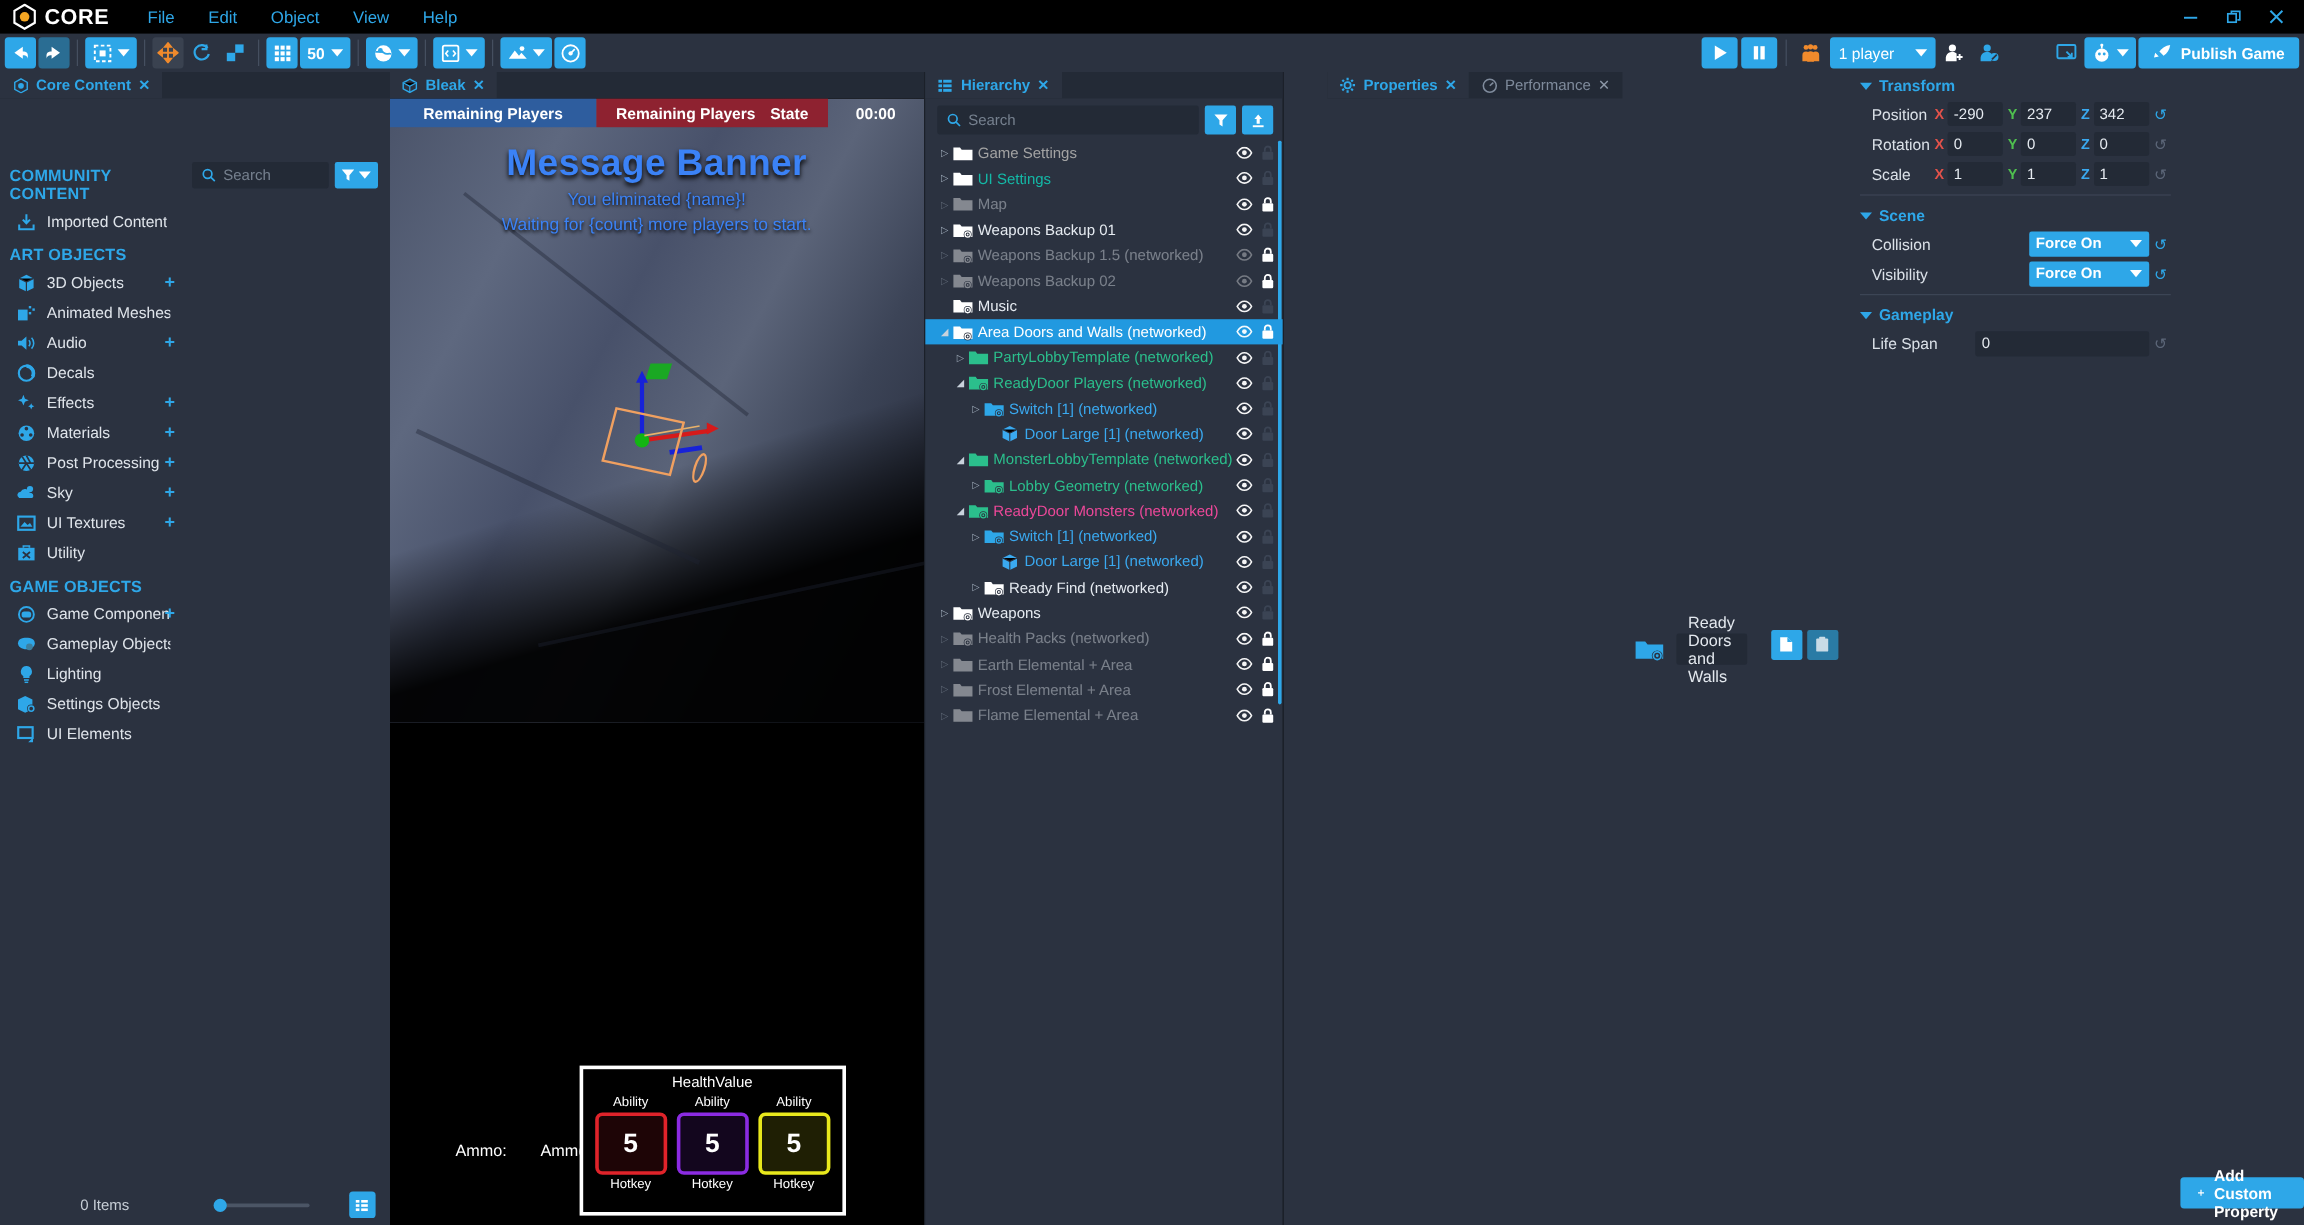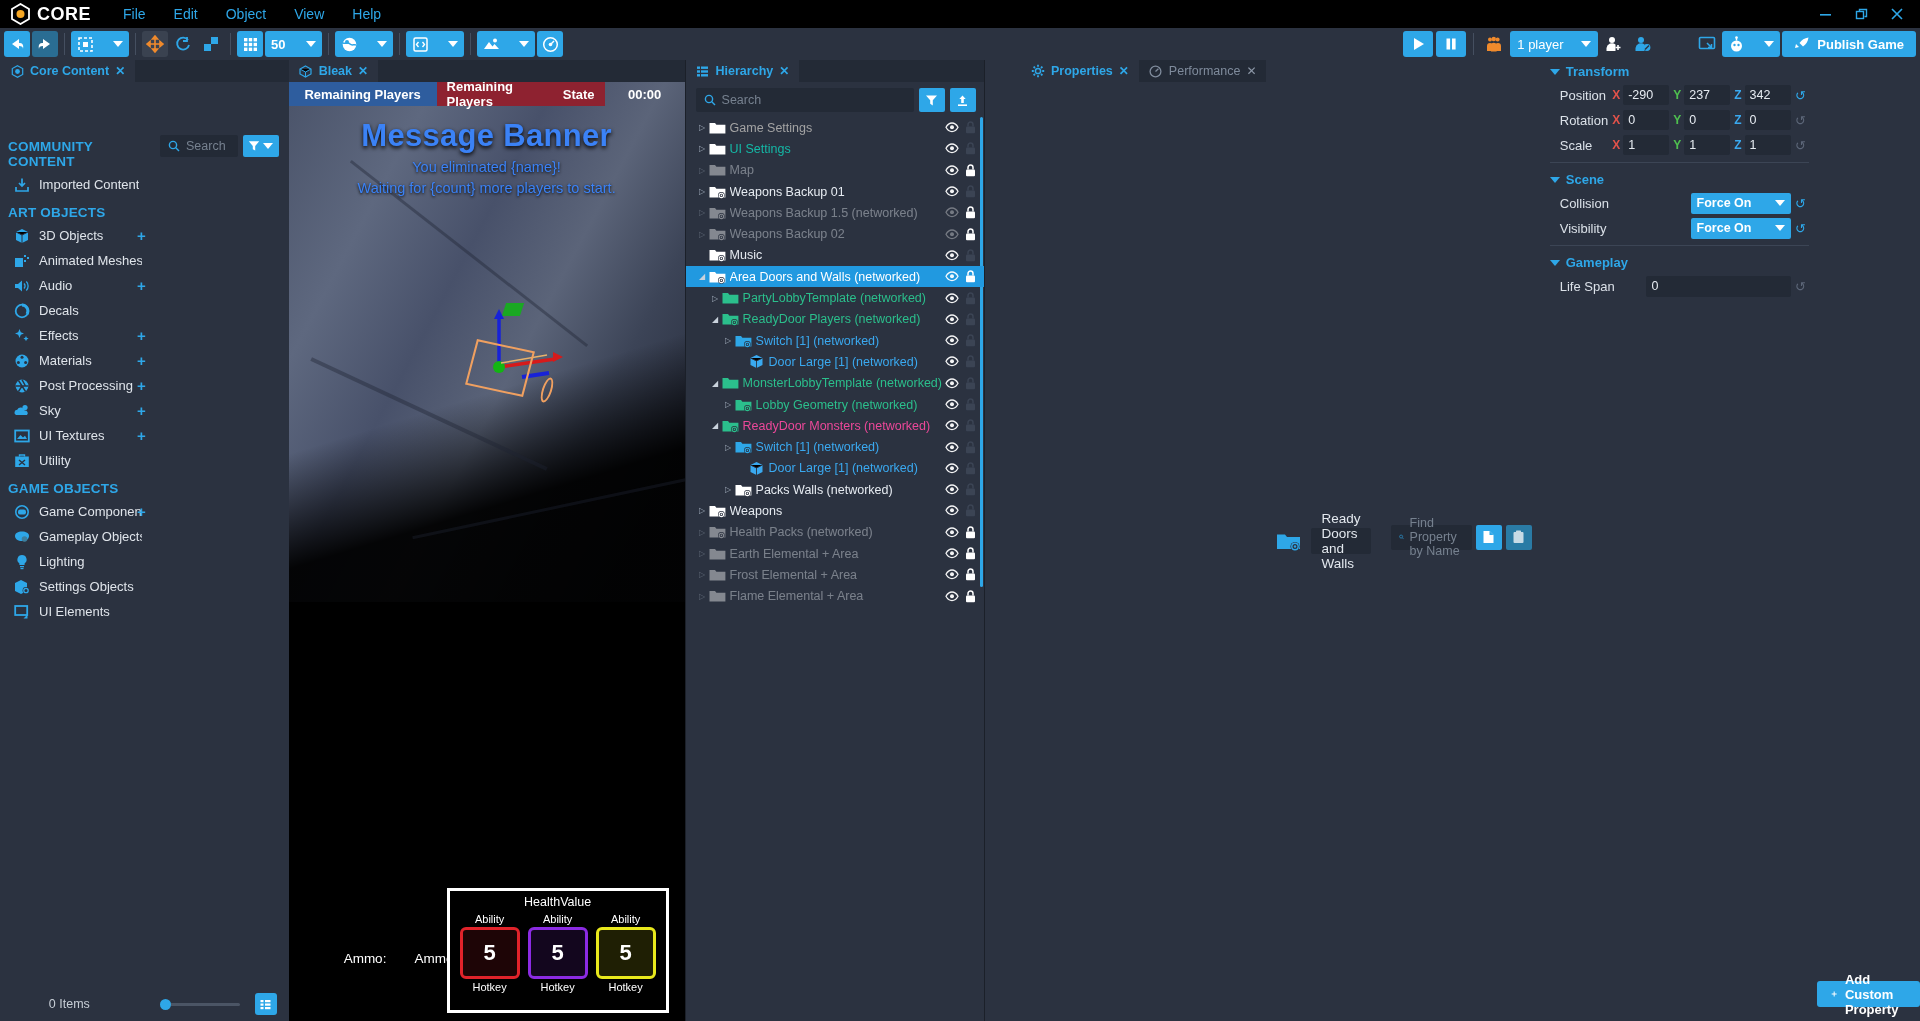--- a/index.html
+++ b/index.html
@@ -32,21 +32,21 @@
   .tb-btn{
     height:26px;min-width:26px;background:#2ea7e8;border-radius:3px;
     display:flex;align-items:center;justify-content:center;cursor:pointer;
     color:#fff;padding:0 4px;
   }
   .tb-btn.dim{background:#2a6d93;}
   .tb-btn.flat{background:transparent;color:#2ea7e8;}
   .tb-btn.orange{background:#3a4250;color:#f08a2c;}
   .tb-combo{
     height:26px;background:#2ea7e8;border-radius:3px;display:flex;align-items:center;
-    gap:19px;padding:0 6px;cursor:pointer;color:#fff;
+    gap:4px;padding:0 6px;cursor:pointer;color:#fff;
   }
   .tb-sep{width:1px;height:22px;background:#454f60;margin:0 4px;}
   .caret{width:0;height:0;border-left:5px solid transparent;border-right:5px solid transparent;border-top:6px solid #fff;}
   .tb-num{font-size:13px;font-weight:bold;padding-right:2px;}
   #toolbar .spacer{flex:1;}
   .play-grp{display:flex;align-items:center;gap:3px;}
   .player-combo{
     height:26px;background:#2ea7e8;border-radius:3px;display:flex;align-items:center;
     justify-content:space-between;width:88px;padding:0 7px;color:#fff;font-size:13px;cursor:pointer;
   }
@@ -1184,21 +1184,21 @@
             <span style="display:inline-block">▷</span>
           </span>
           <span class="hico" style="opacity:1">
             <svg width="17" height="14" viewBox="0 0 17 14">
               <path d="M.5 2h5.5l1.4 1.8h9v8.7H.5z" fill="#ffffff"></path>
               <circle cx="12.4" cy="10.4" r="3.3" fill="#2b3240"></circle>
               <circle cx="12.4" cy="10.4" r="2.2" fill="none" stroke="#ffffff" stroke-width="1.1"></circle>
               <circle cx="12.4" cy="10.4" r=".8" fill="#ffffff"></circle>
             </svg>
           </span>
-          <span class="hname" style="color:#e6ebf1;opacity:1">Packs Walls (networked)</span>
+          <span class="hname" style="color:#e6ebf1;opacity:1">Ready Find (networked)</span>
           <span class="eye" style="opacity:0.95">
             <svg width="14" height="11" viewBox="0 0 14 11">
               <path d="M7 1C3.3 1 1 5.3 1 5.3S3.3 9.6 7 9.6s6-4.3 6-4.3S10.7 1 7 1z" fill="none" stroke="#ffffff" stroke-width="1.3"></path>
               <circle cx="7" cy="5.3" r="2" fill="#ffffff"></circle>
             </svg>
           </span>
           <span class="lock">
             <svg width="11" height="13" viewBox="0 0 11 13">
               <rect x="1" y="5.4" width="9" height="6.8" rx="1" fill="#3b4454"></rect>
               <path d="M3 5.4V3.6a2.5 2.5 0 0 1 5 0v1.8" fill="none" stroke="#3b4454" stroke-width="1.5"></path>
@@ -1366,27 +1366,20 @@
             <path d="M1 4.5h8l2 2.5h13v12H1z" fill="#2ea7e8"></path>
             <circle cx="19" cy="16.5" r="4.5" fill="#2b3240"></circle>
             <circle cx="19" cy="16.5" r="3.2" fill="none" stroke="#2ea7e8" stroke-width="1.4"></circle>
             <circle cx="19" cy="16.5" r="1.2" fill="#2ea7e8"></circle>
           </svg>
       </span>
       <div class="prop-name-field">Ready Doors and Walls</div>
     </div>
 
     <div class="prop-find-row">
-      <div class="searchbox">
-        <svg width="12" height="12" viewBox="0 0 12 12">
-            <circle cx="5" cy="5" r="3.6" fill="none" stroke="#2ea7e8" stroke-width="1.4"></circle>
-            <path d="M7.8 7.8L11 11" stroke="#2ea7e8" stroke-width="1.4"></path>
-          </svg>
-        <span class="ph">Find Property by Name</span>
-      </div>
       <div class="prop-icobtn">
         <svg width="13" height="14" viewBox="0 0 13 14">
             <path d="M1.5 1h6l4 4v8h-10z" fill="#fff"></path>
             <path d="M7.5 1v4h4" fill="#2ea7e8"></path>
           </svg>
       </div>
       <div class="prop-icobtn dim">
         <svg width="13" height="14" viewBox="0 0 13 14">
             <rect x="1.5" y="2" width="10" height="11" rx="1" fill="#c8dbe6"></rect>
             <rect x="4" y=".6" width="5" height="2.6" rx=".6" fill="#c8dbe6"></rect>

